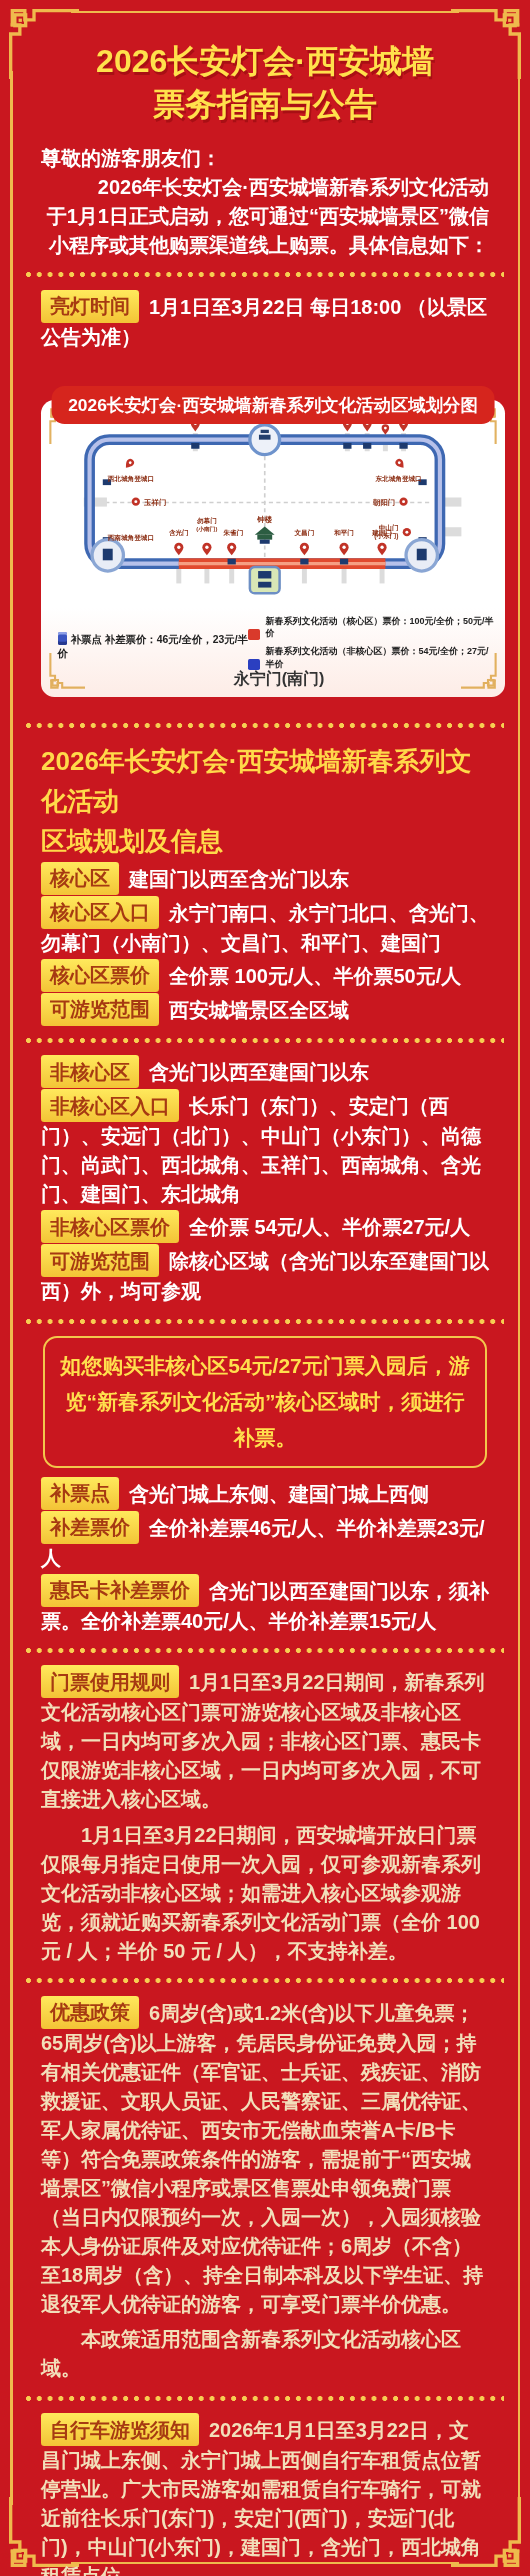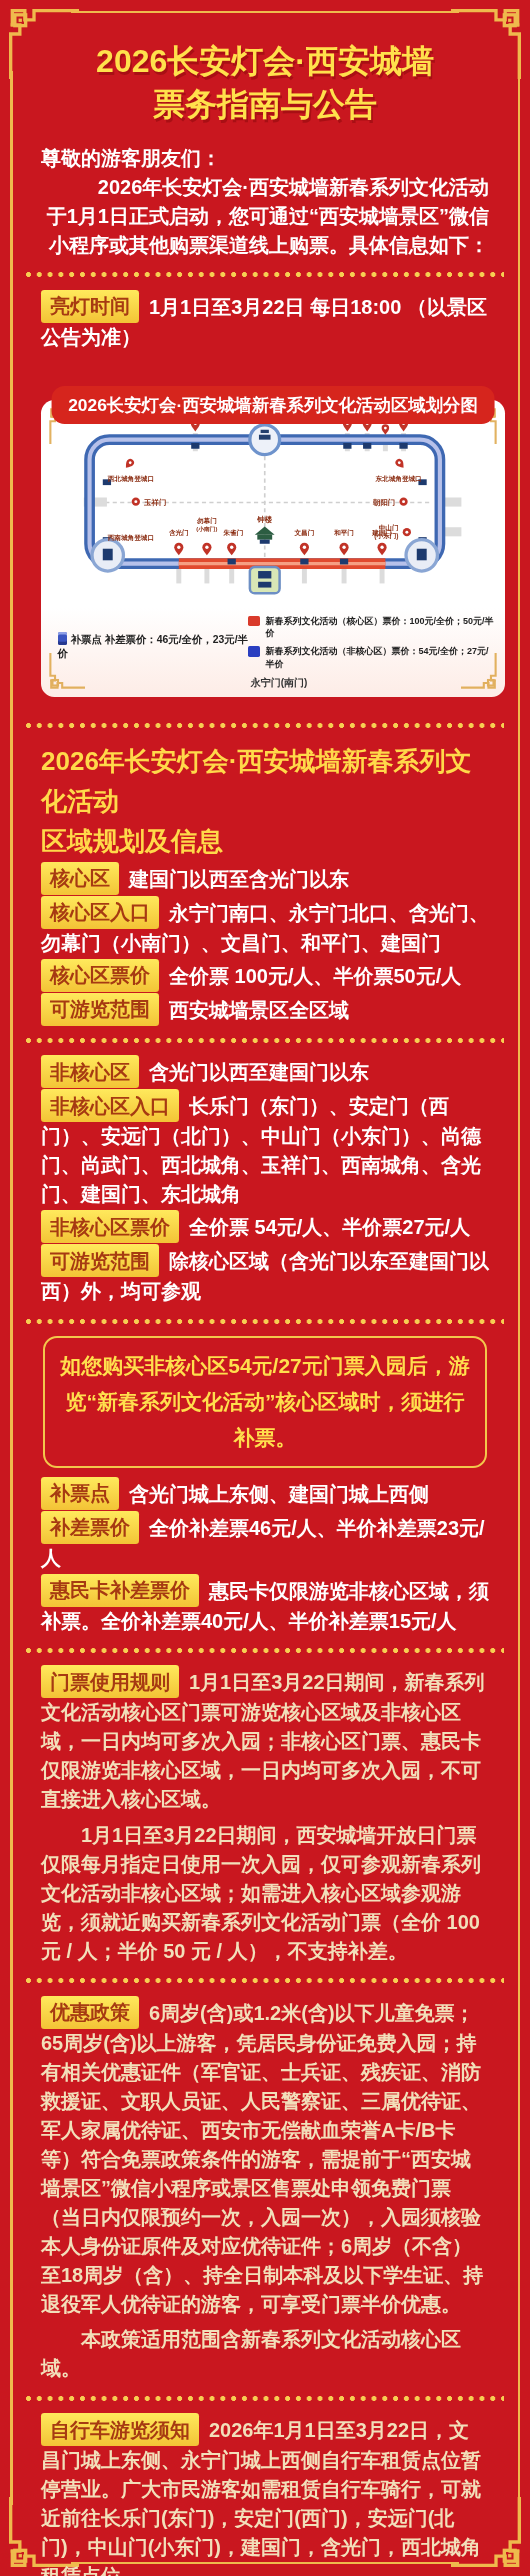--- a/index.html
+++ b/index.html
@@ -72,27 +72,27 @@
     position:absolute; left:16.6px; bottom:36px; width:195px;
     font-size:10.4px; font-weight:bold; color:#222; line-height:14px;
   }
   .wall-ic { display:inline-block; width:9px; height:13.3px; background:#3b55c0;
     border-radius:1.7px; vertical-align:-2.5px; margin-right:4.1px;
     box-shadow:inset 0 2.5px 0 #8fa0e6, inset 0 -3.3px 0 #27398f; }
   .legend-right {
     position:absolute; right:10px; bottom:26.5px; width:247px;
     font-size:9px; font-weight:bold; color:#222; line-height:12.4px;
   }
-  .legend-right .lr-row { margin-top:5.8px; display:flex; align-items:flex-start; }
+  .legend-right .lr-row { margin-top:5.8px; display:flex; align-items:flex-end; }
   .sw { flex:0 0 12.4px; width:12.4px; height:10.8px; border-radius:1.7px; margin:0.8px 5px 0 0; }
   .sw.red { background:#d93a2b; }
   .sw.blue { background:#2b3fc0; }
   .south-gate-label {
     position:absolute; bottom:6.6px; left:12px; right:0; text-align:center;
-    font-size:10px; font-weight:bold; color:#333;
+    font-size:16px; font-weight:bold; color:#333;
   }
 
   .section-heading {
     text-align:left; color:#ffd94a; font-weight:bold;
     font-size:26px; line-height:40px; margin-top:10px;
   }
   .notice-box {
     border:2.5px solid #f3c74c; border-radius:14px;
     color:#ffdf4d; font-weight:bold; font-size:21px; line-height:36px;
     text-align:center; padding:10px 11.6px; margin:8.3px 1.7px;
@@ -339,21 +339,21 @@
     <p class="row"><span class="tag">可游览范围</span><span>除核心区域（含光门以东至建国门以西）外，均可参观</span></p>
   </div>
 
   <div class="dots"></div>
 
   <div class="notice-box">如您购买非核心区54元/27元门票入园后，游览“新春系列文化活动”核心区域时，须进行补票。</div>
 
   <div class="body-text">
     <p class="row"><span class="tag">补票点</span><span>含光门城上东侧、建国门城上西侧</span></p>
     <p class="row"><span class="tag">补差票价</span><span>全价补差票46元/人、半价补差票23元/人</span></p>
-    <p class="row"><span class="tag">惠民卡补差票价</span><span>惠民卡仅限游览非核心区域，须补票。全价补差票40元/人、半价补差票15元/人</span></p>
+    <p class="row"><span class="tag">惠民卡补差票价</span><span>含光门以西至建国门以东，须补票。全价补差票40元/人、半价补差票15元/人</span></p>
   </div>
 
   <div class="dots"></div>
 
   <div class="body-text">
     <p class="para"><span class="tag">门票使用规则</span><span class="ptext">1月1日至3月22日期间，新春系列文化活动核心区门票可游览核心区域及非核心区域，一日内均可多次入园；非核心区门票、惠民卡仅限游览非核心区域，一日内均可多次入园，不可直接进入核心区域。</span></p>
     <p class="para ptext ind2 cream">1月1日至3月22日期间，西安城墙开放日门票仅限每月指定日使用一次入园，仅可参观新春系列文化活动非核心区域；如需进入核心区域参观游览，须就近购买新春系列文化活动门票（全价 100 元 / 人；半价 50 元 / 人），不支持补差。</p>
   </div>
 
   <div class="dots"></div>

